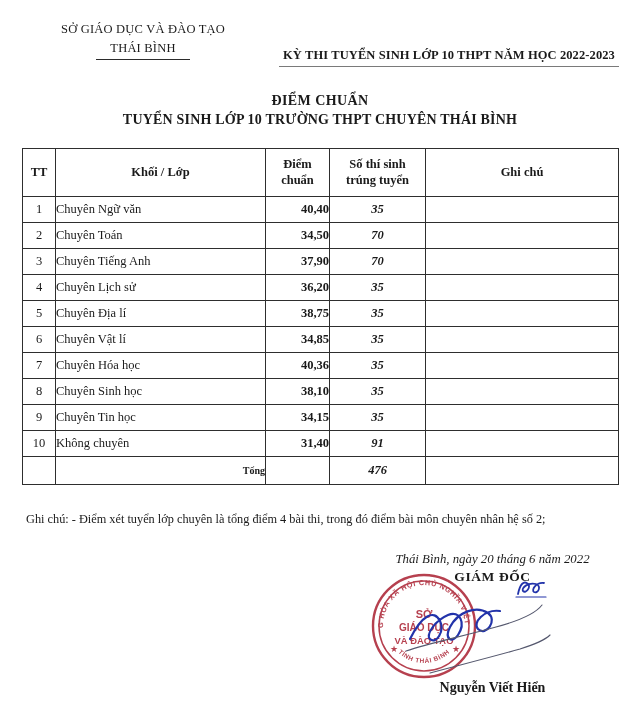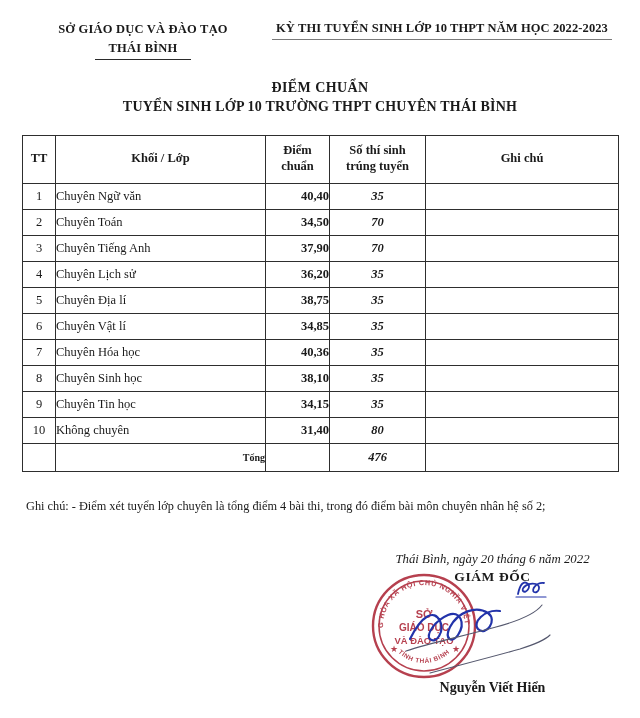--- a/index.html
+++ b/index.html
@@ -19,49 +19,50 @@
   
   .doc-header {
     display: flex;
     align-items: flex-start;
     padding: 20px 14px 0 14px;
     box-sizing: border-box;
   }
   .header-left {
     width: 258px;
     text-align: center;
-    font-weight: bold;
+    font-weight: normal;
     font-size: 12.5px;
     letter-spacing: 0.2px;
     line-height: 1.5;
   }
   .header-left .org-sub {
     display: inline-block;
     border-bottom: 1.4px solid #2b2b2b;
     padding: 0 14px 1px 14px;
   }
   .header-right {
     flex: 1;
-    text-align: left;
+    text-align: center;
     font-weight: bold;
     font-size: 12.5px;
     letter-spacing: 0.1px;
     padding-top: 1px;
+    margin-top: 27px;
   }
   .header-right .exam-title {
     display: inline-block;
     border-bottom: 1.4px solid #7a7a7a;
     padding: 0 4px 3px 4px;
   }
 
   
   .doc-title {
     text-align: center;
     font-weight: bold;
-    margin-top: 20px;
+    margin-top: 26px;
   }
   .doc-title .line1 {
     font-size: 14px;
     letter-spacing: 0.4px;
   }
   .doc-title .line2 {
     font-size: 14px;
     letter-spacing: 0.2px;
     margin-top: 3px;
   }
@@ -288,21 +289,21 @@
         <td class="tt">9</td>
         <td class="name">Chuyên Tin học</td>
         <td class="score">34,15</td>
         <td class="count">35</td>
         <td class="note"></td>
       </tr>
       <tr>
         <td class="tt">10</td>
         <td class="name">Không chuyên</td>
         <td class="score">31,40</td>
-        <td class="count">80</td>
+        <td class="count">91</td>
         <td class="note"></td>
       </tr>
       <tr class="total-row">
         <td class="tt"></td>
         <td class="total-label">Tổng</td>
         <td class="score"></td>
         <td class="count">476</td>
         <td class="note"></td>
       </tr>
     </tbody>

